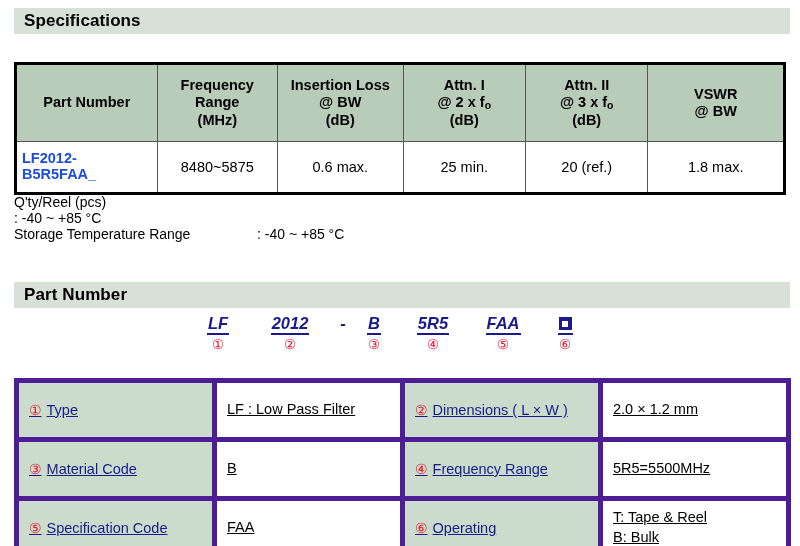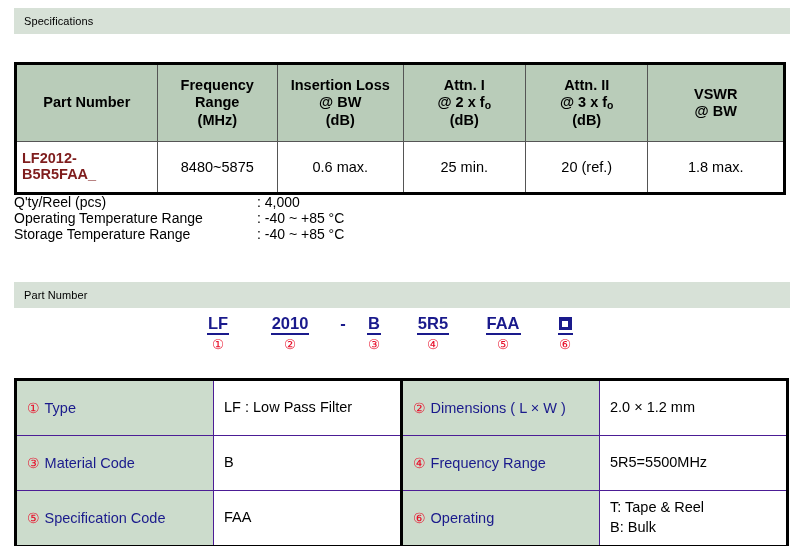--- a/index.html
+++ b/index.html
@@ -24,22 +24,22 @@
   
   .section-band {
     position: absolute;
     background: #d7e1d7;
     display: flex;
     align-items: center;
     box-sizing: border-box;
     padding-left: 10px;
   }
   .section-band .section-title {
-    font-size: 11px;
-    font-weight: normal;
+    font-size: 17px;
+    font-weight: bold;
     color: #000000;
     letter-spacing: 0.1px;
   }
 
   #band-specs   { left: 14px; top: 8px;   width: 776px; height: 26px; }
   #band-partnum { left: 14px; top: 282px; width: 776px; height: 26px; }
 
   
   #spec-table {
     position: absolute;
@@ -64,21 +64,21 @@
     height: 72px;
     padding: 2px 3px;
   }
   #spec-table tbody td {
     background: #ffffff;
     font-size: 14.5px;
     height: 46px;
     padding: 2px 4px;
   }
   #spec-table tbody td.partnum-cell {
-    color: #7f1d1d;
+    color: #1d4ed8;
     font-weight: bold;
     text-align: left;
     padding-left: 5px;
     line-height: 1.1;
   }
   #spec-table tbody td.partnum-cell span {
     display: inline;
   }
   .sub { font-size: 0.72em; vertical-align: -0.22em; }
 
@@ -112,20 +112,21 @@
     font-size: 16.5px;
     font-weight: bold;
     color: #1a1a8c;
     top: 0;
   }
   .pn-token .tok-text {
     display: inline-block;
     border-bottom: 2px solid #1a1a8c;
     padding: 0 1px 1px 1px;
     line-height: 18px;
+    font-style: italic;
   }
   .pn-token.no-rule .tok-text {
     border-bottom: none;
   }
   .pn-token .tok-mark {
     display: block;
     margin-top: 3px;
     font-size: 13.5px;
     font-weight: normal;
     color: #e8102a;
@@ -151,24 +152,25 @@
   #legend-table {
     position: absolute;
     left: 14px;
     top: 378px;
     width: 772px;
     border-collapse: collapse;
     table-layout: fixed;
     border: 3px solid #000000;
   }
   #legend-table td {
-    border: 1px solid #4c1d95;
+    border: 5px solid #4c1d95;
     height: 52px;
     font-size: 14.5px;
     vertical-align: middle;
+    text-decoration: underline;
   }
   #legend-table td.lg-label {
     background: #ccdccc;
     color: #1a1a8c;
     padding-left: 10px;
   }
   #legend-table td.lg-value {
     background: #ffffff;
     color: #000000;
     padding-left: 10px;
@@ -244,43 +246,41 @@
         <td>25 min.</td>
         <td>20 (ref.)</td>
         <td>1.8 max.</td>
       </tr>
     </tbody>
   </table>
 
   <div id="spec-list">
     <div class="spec-row">
       <span class="spec-label">Q'ty/Reel (pcs)</span>
-      <span class="spec-value">: 4,000</span>
     </div>
     <div class="spec-row">
-      <span class="spec-label">Operating Temperature Range</span>
       <span class="spec-value">: -40 ~ +85 °C</span>
     </div>
     <div class="spec-row">
       <span class="spec-label">Storage Temperature Range</span>
       <span class="spec-value">: -40 ~ +85 °C</span>
     </div>
   </div>
 
   <div class="section-band" id="band-partnum">
     <span class="section-title">Part Number</span>
   </div>
 
   <div id="pn-breakdown">
     <div class="pn-token" style="left:182px; width:44px;">
       <span class="tok-text">LF</span>
       <span class="tok-mark">①</span>
     </div>
     <div class="pn-token" style="left:244px; width:64px;">
-      <span class="tok-text">2010</span>
+      <span class="tok-text">2012</span>
       <span class="tok-mark">②</span>
     </div>
     <div class="pn-token no-rule" style="left:318px; width:22px;">
       <span class="tok-text">-</span>
       <span class="tok-mark"></span>
     </div>
     <div class="pn-token" style="left:346px; width:28px;">
       <span class="tok-text">B</span>
       <span class="tok-mark">③</span>
     </div>

